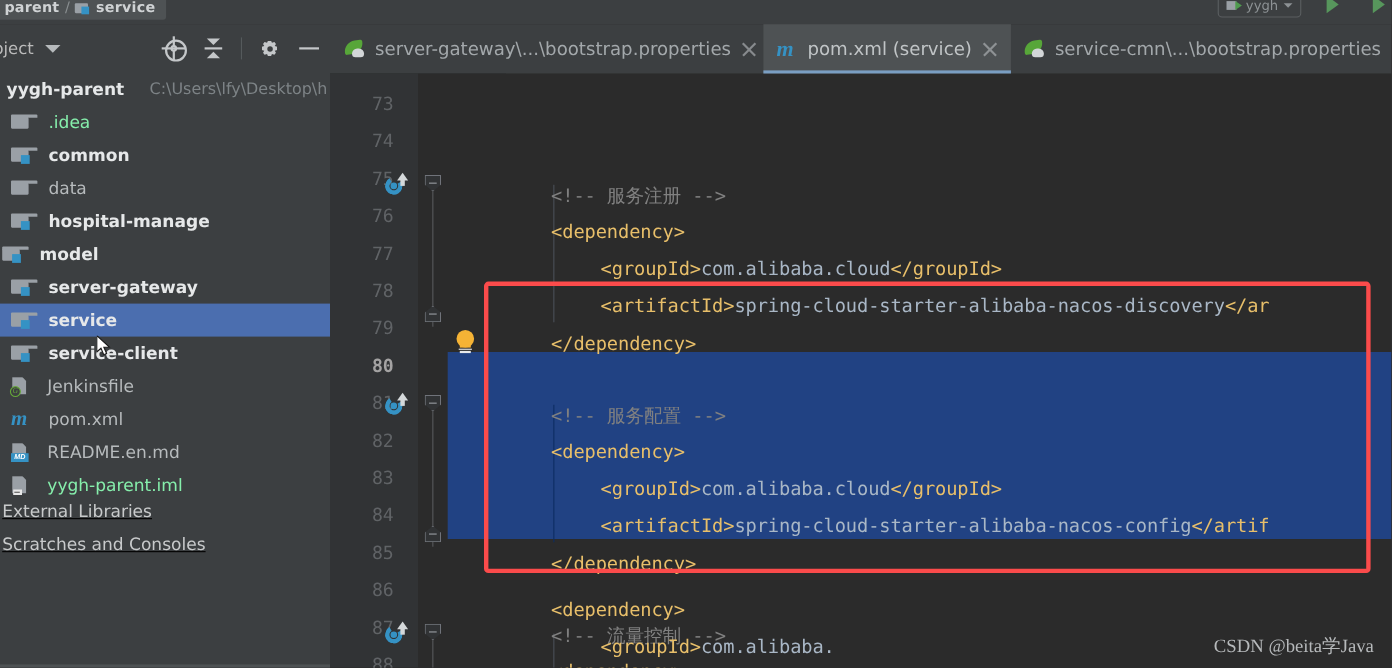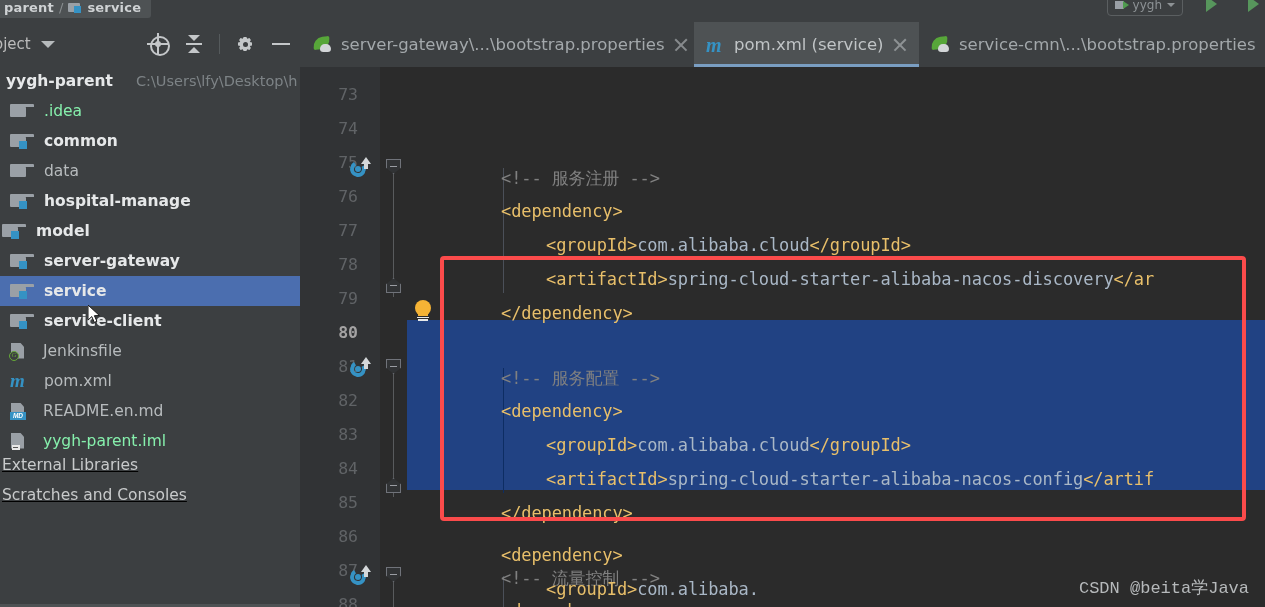--- a/index.html
+++ b/index.html
@@ -221,21 +221,21 @@
   .c-txt { color: #a9b7c6; }
   .c-cmt { color: #808080; }
 
   .redbox {
     position: absolute; left: 440px; top: 256px; width: 806px; height: 265px;
     border: 4px solid #fb4b4b; border-radius: 4px; pointer-events: none;
   }
 
   .watermark {
     position: absolute; right: 16px; bottom: 8px;
-    color: #b6b9bb; font-size: 17px; font-family: Liberation Mono, monospace;
+    color: #b6b9bb; font-size: 17px; font-family: Liberation Serif, serif;
   }
 
   .hsb { position: absolute; left: 0; bottom: 0; width: 300px; height: 3px; background: #4e5254; }
 </style>
 </head>
 <body>
 
 <div id="app">
 
   <div class="topbar">

